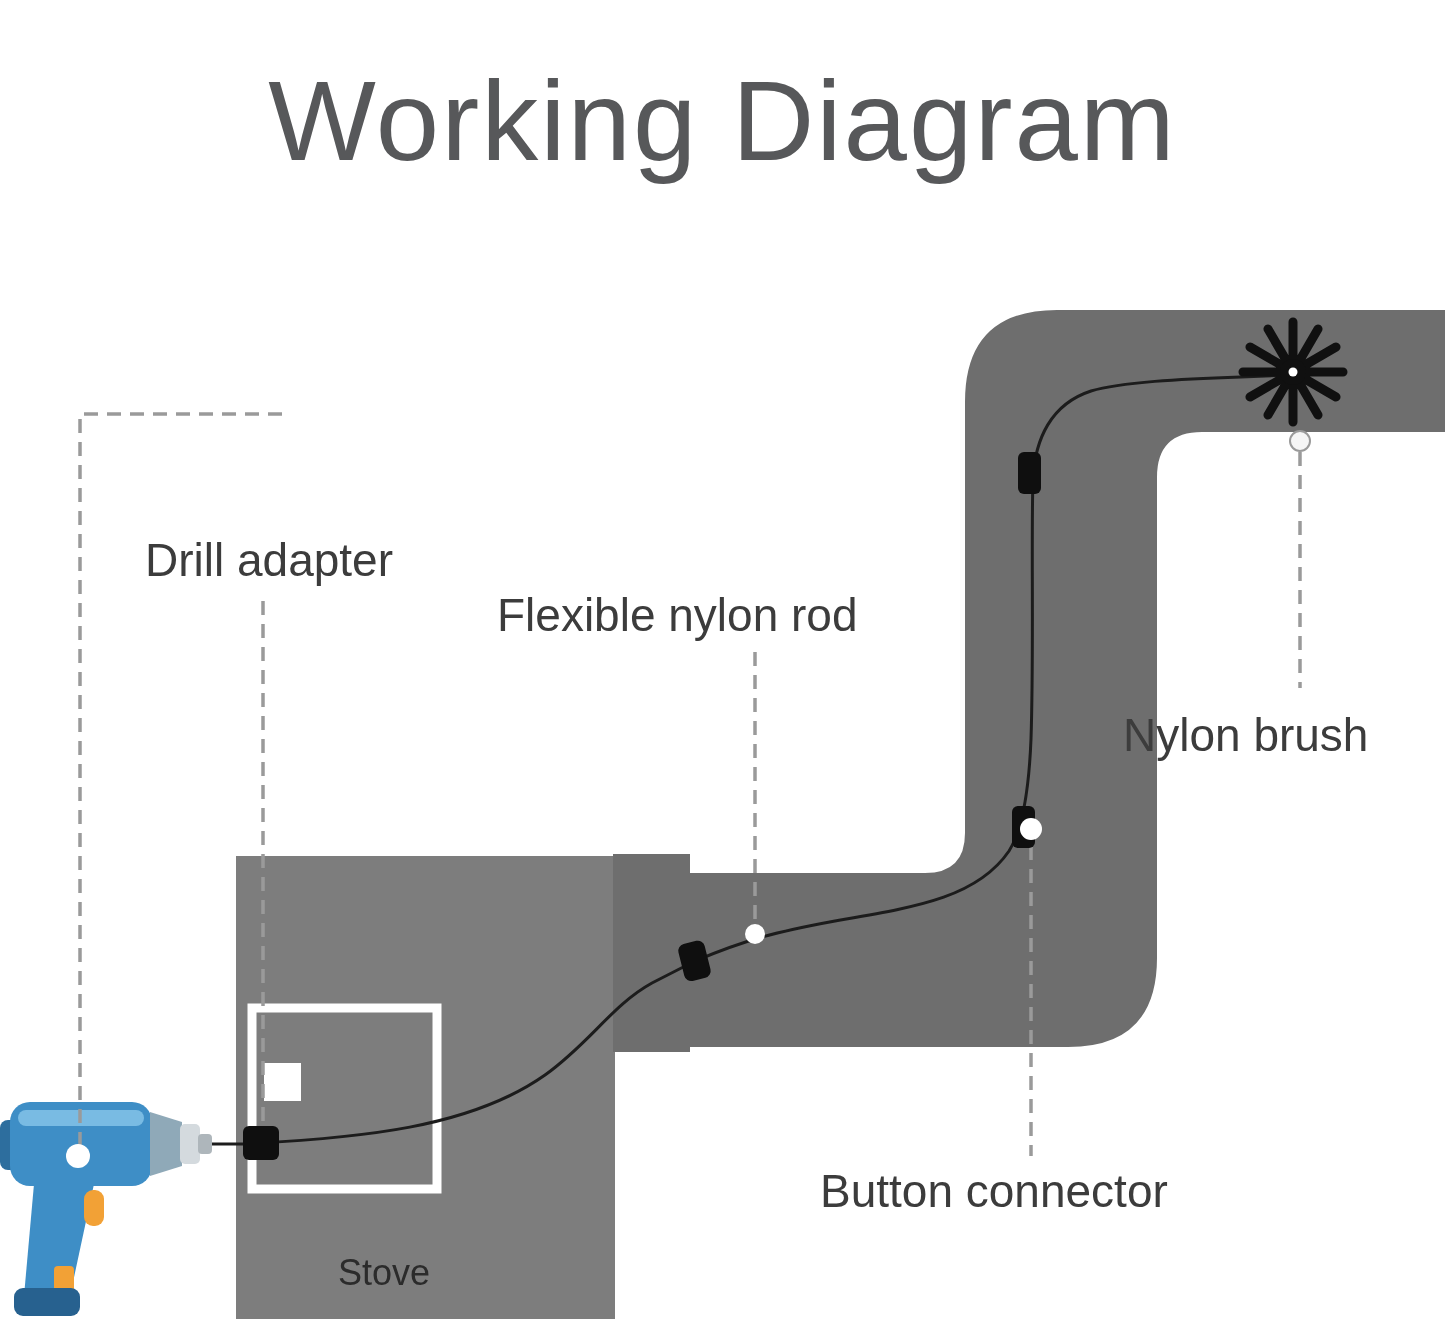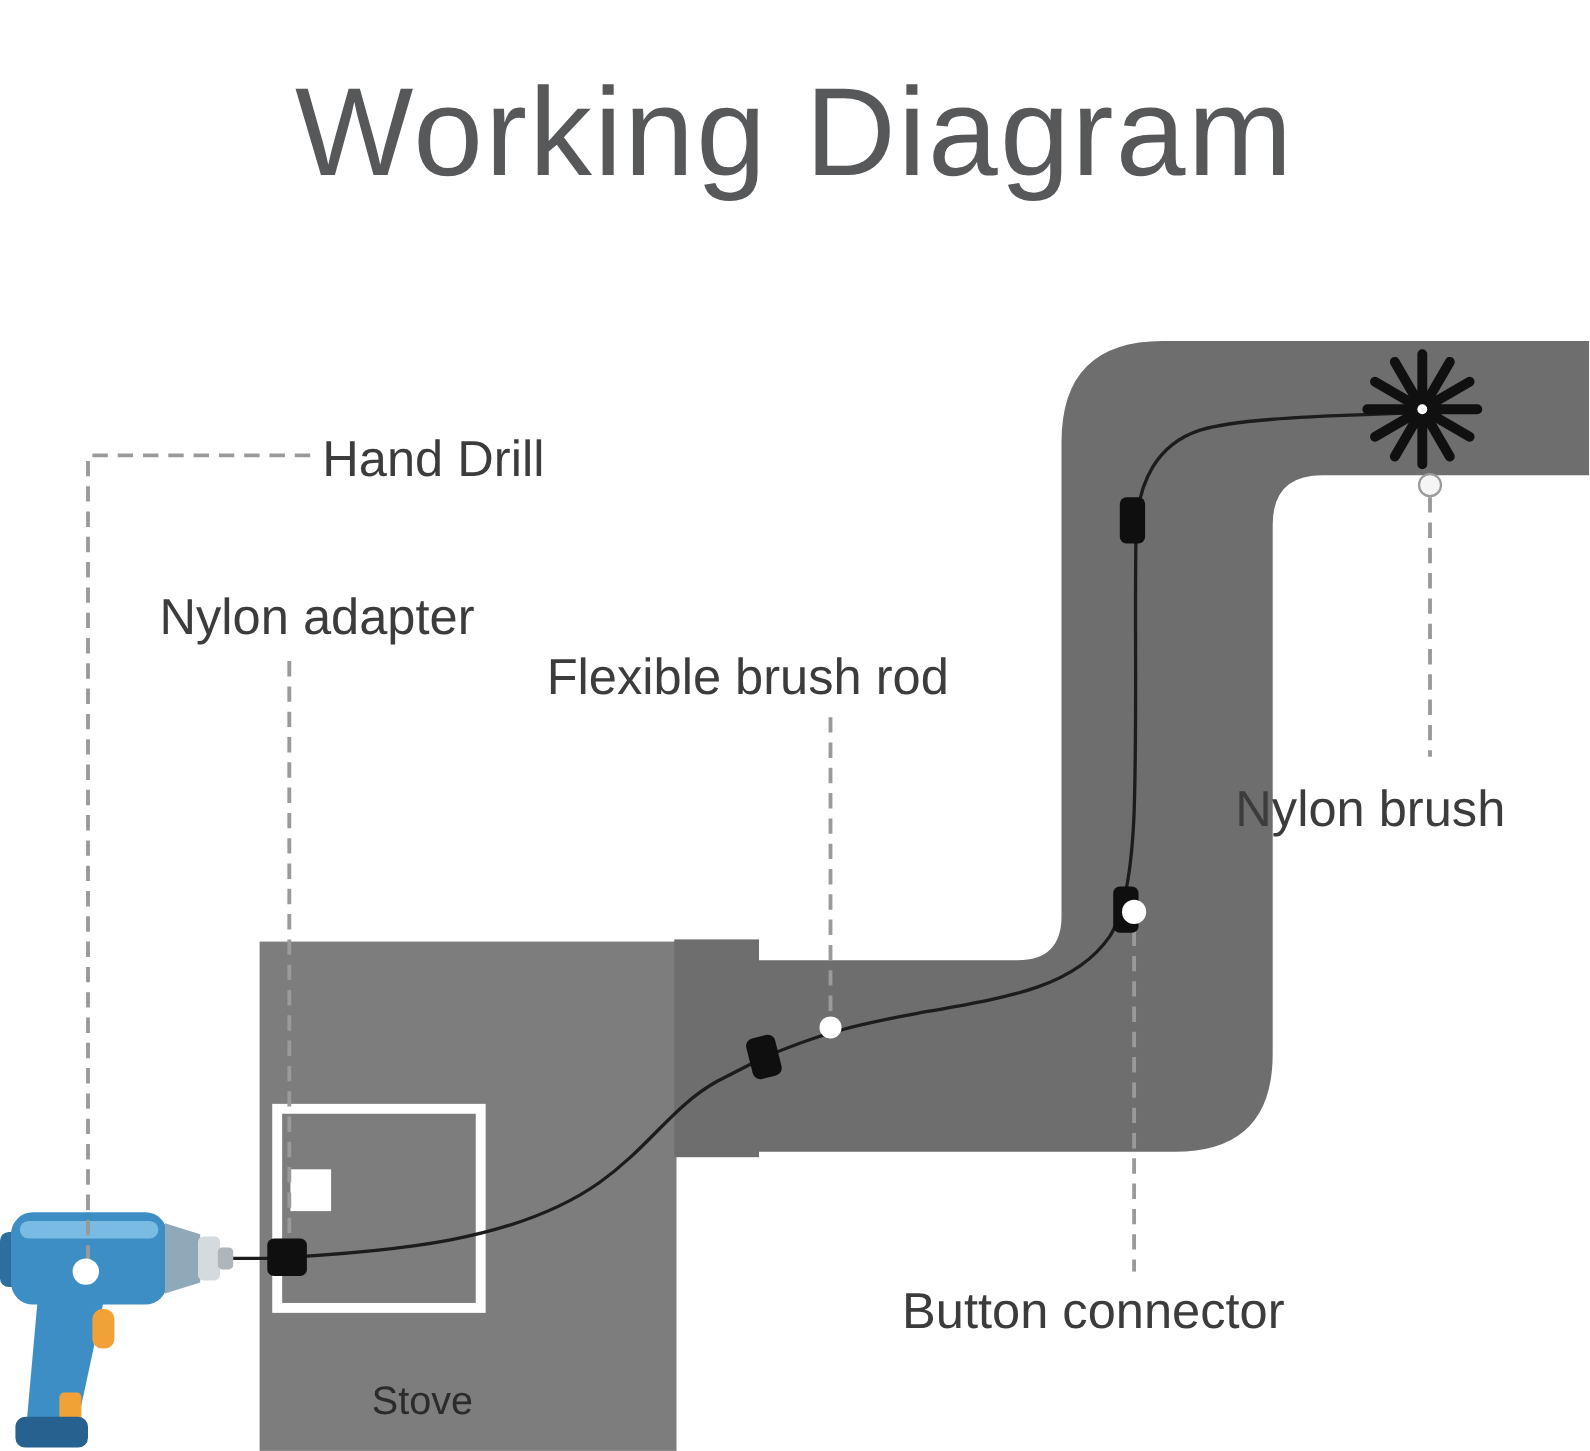--- a/index.html
+++ b/index.html
@@ -116,20 +116,19 @@
                M1293 372 L1250 347
                M1293 372 L1268 329
                M1293 372 L1293 322
                M1293 372 L1318 329
                M1293 372 L1336 347" stroke="#101010" stroke-width="9" stroke-linecap="round" fill="none"></path>
       <circle cx="1293" cy="372" r="13" fill="#101010"></circle>
       <circle cx="1293" cy="372" r="4.5" fill="#ffffff"></circle>
     </g>
   </svg>
 
-  <div class="label" id="lbl-hand-drill">Hand Drill</div>
-  <div class="label" id="lbl-drill-adapter">Nylon adapter</div>
-  <div class="label" id="lbl-rod">Flexible brush rod</div>
+  <div class="label" id="lbl-drill-adapter">Drill adapter</div>
+  <div class="label" id="lbl-rod">Flexible nylon rod</div>
   <div class="label" id="lbl-brush">Nylon brush</div>
   <div class="label" id="lbl-button">Button connector</div>
   <div class="label" id="lbl-stove">Stove</div>
 
 </div>
 
 </body></html>

